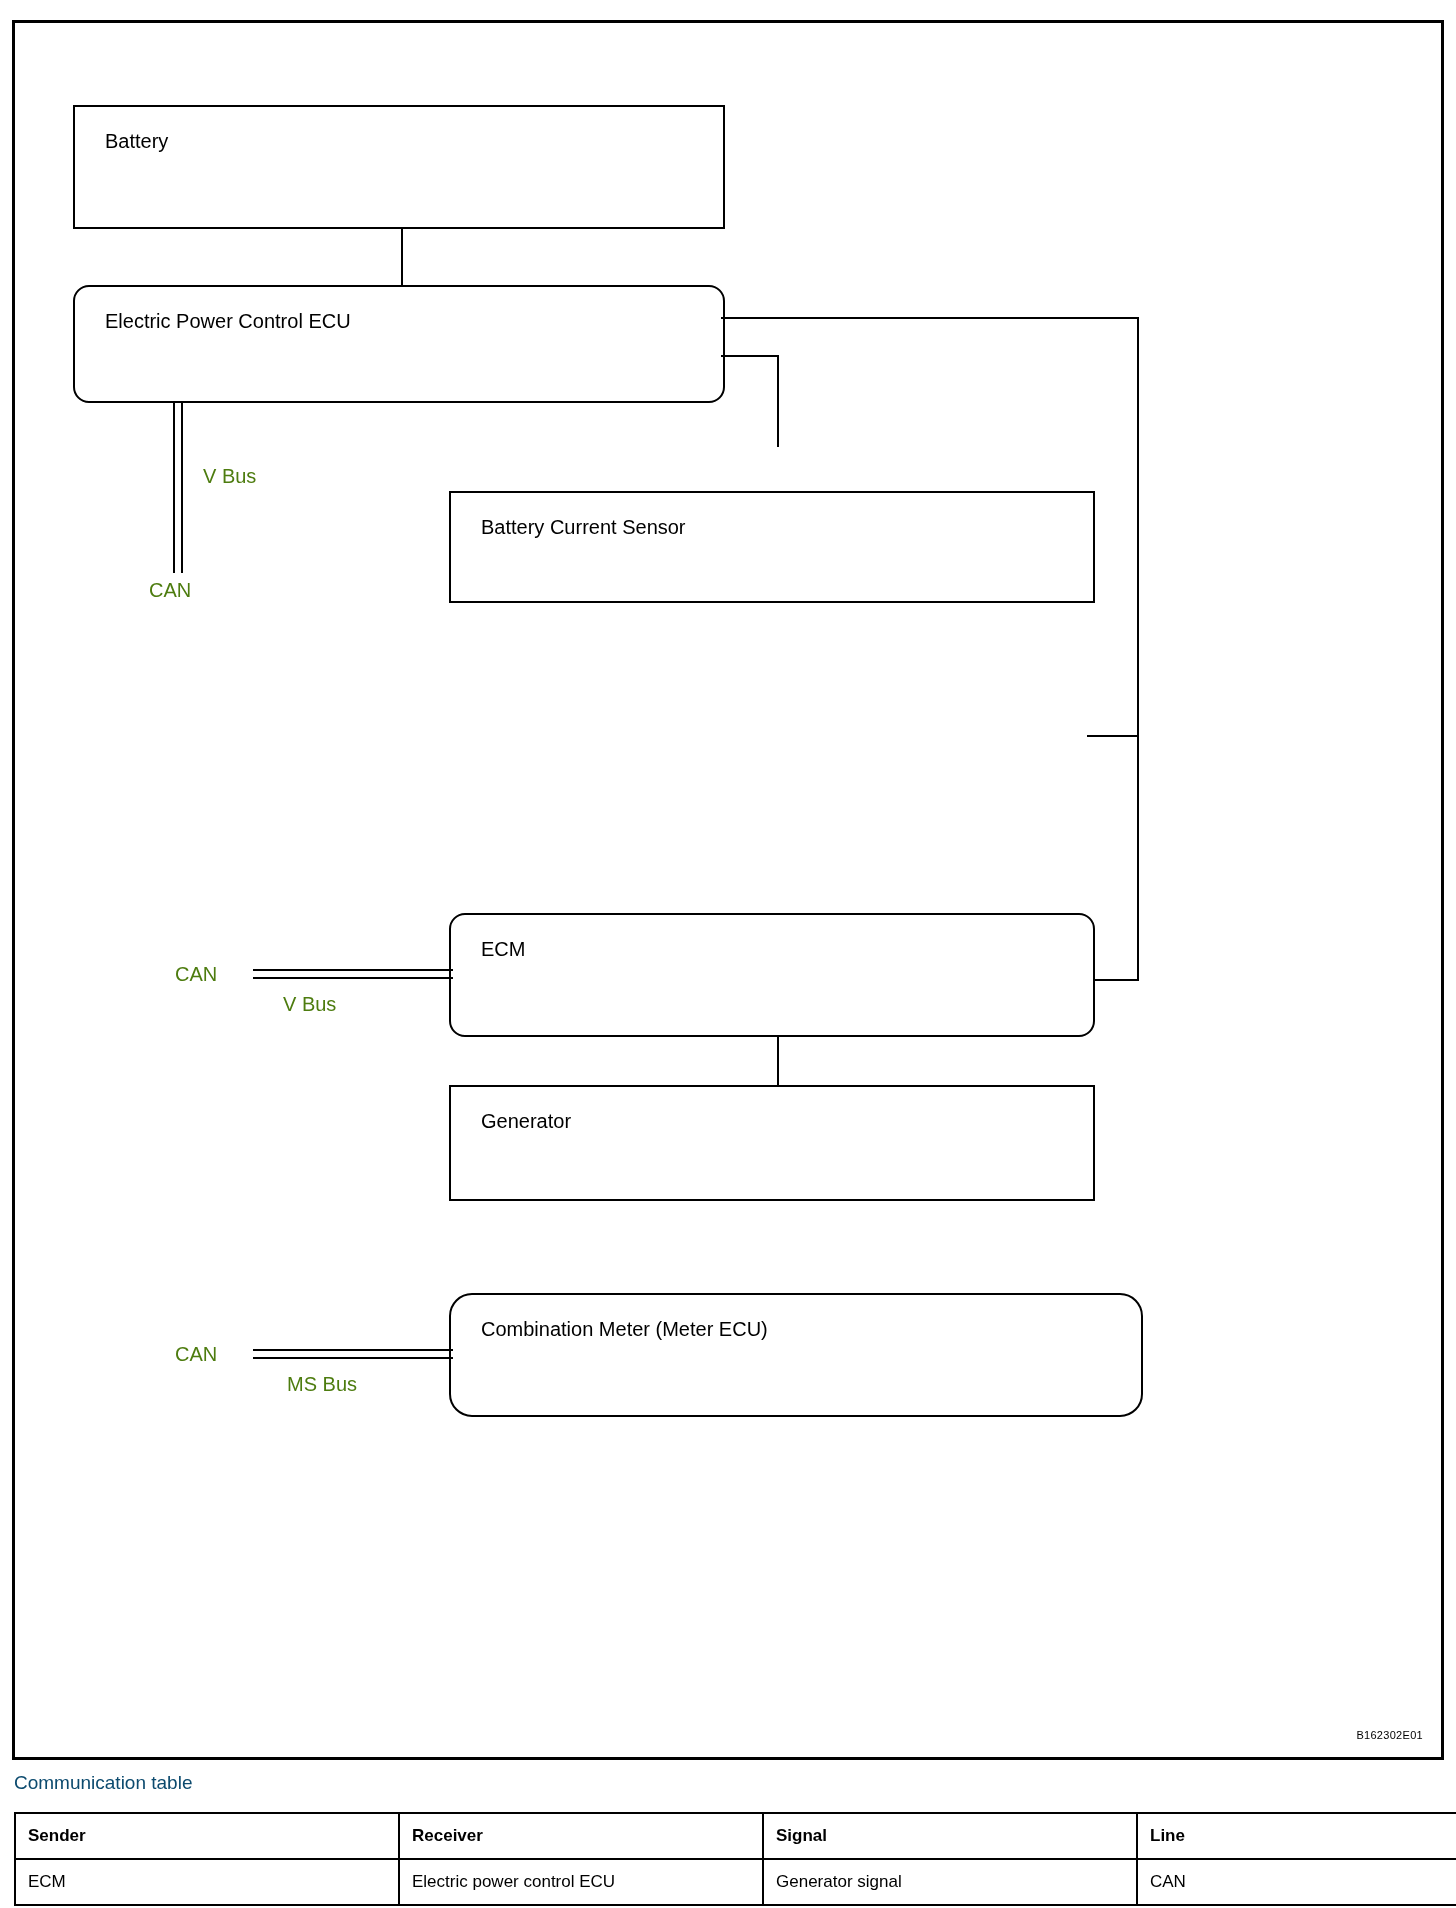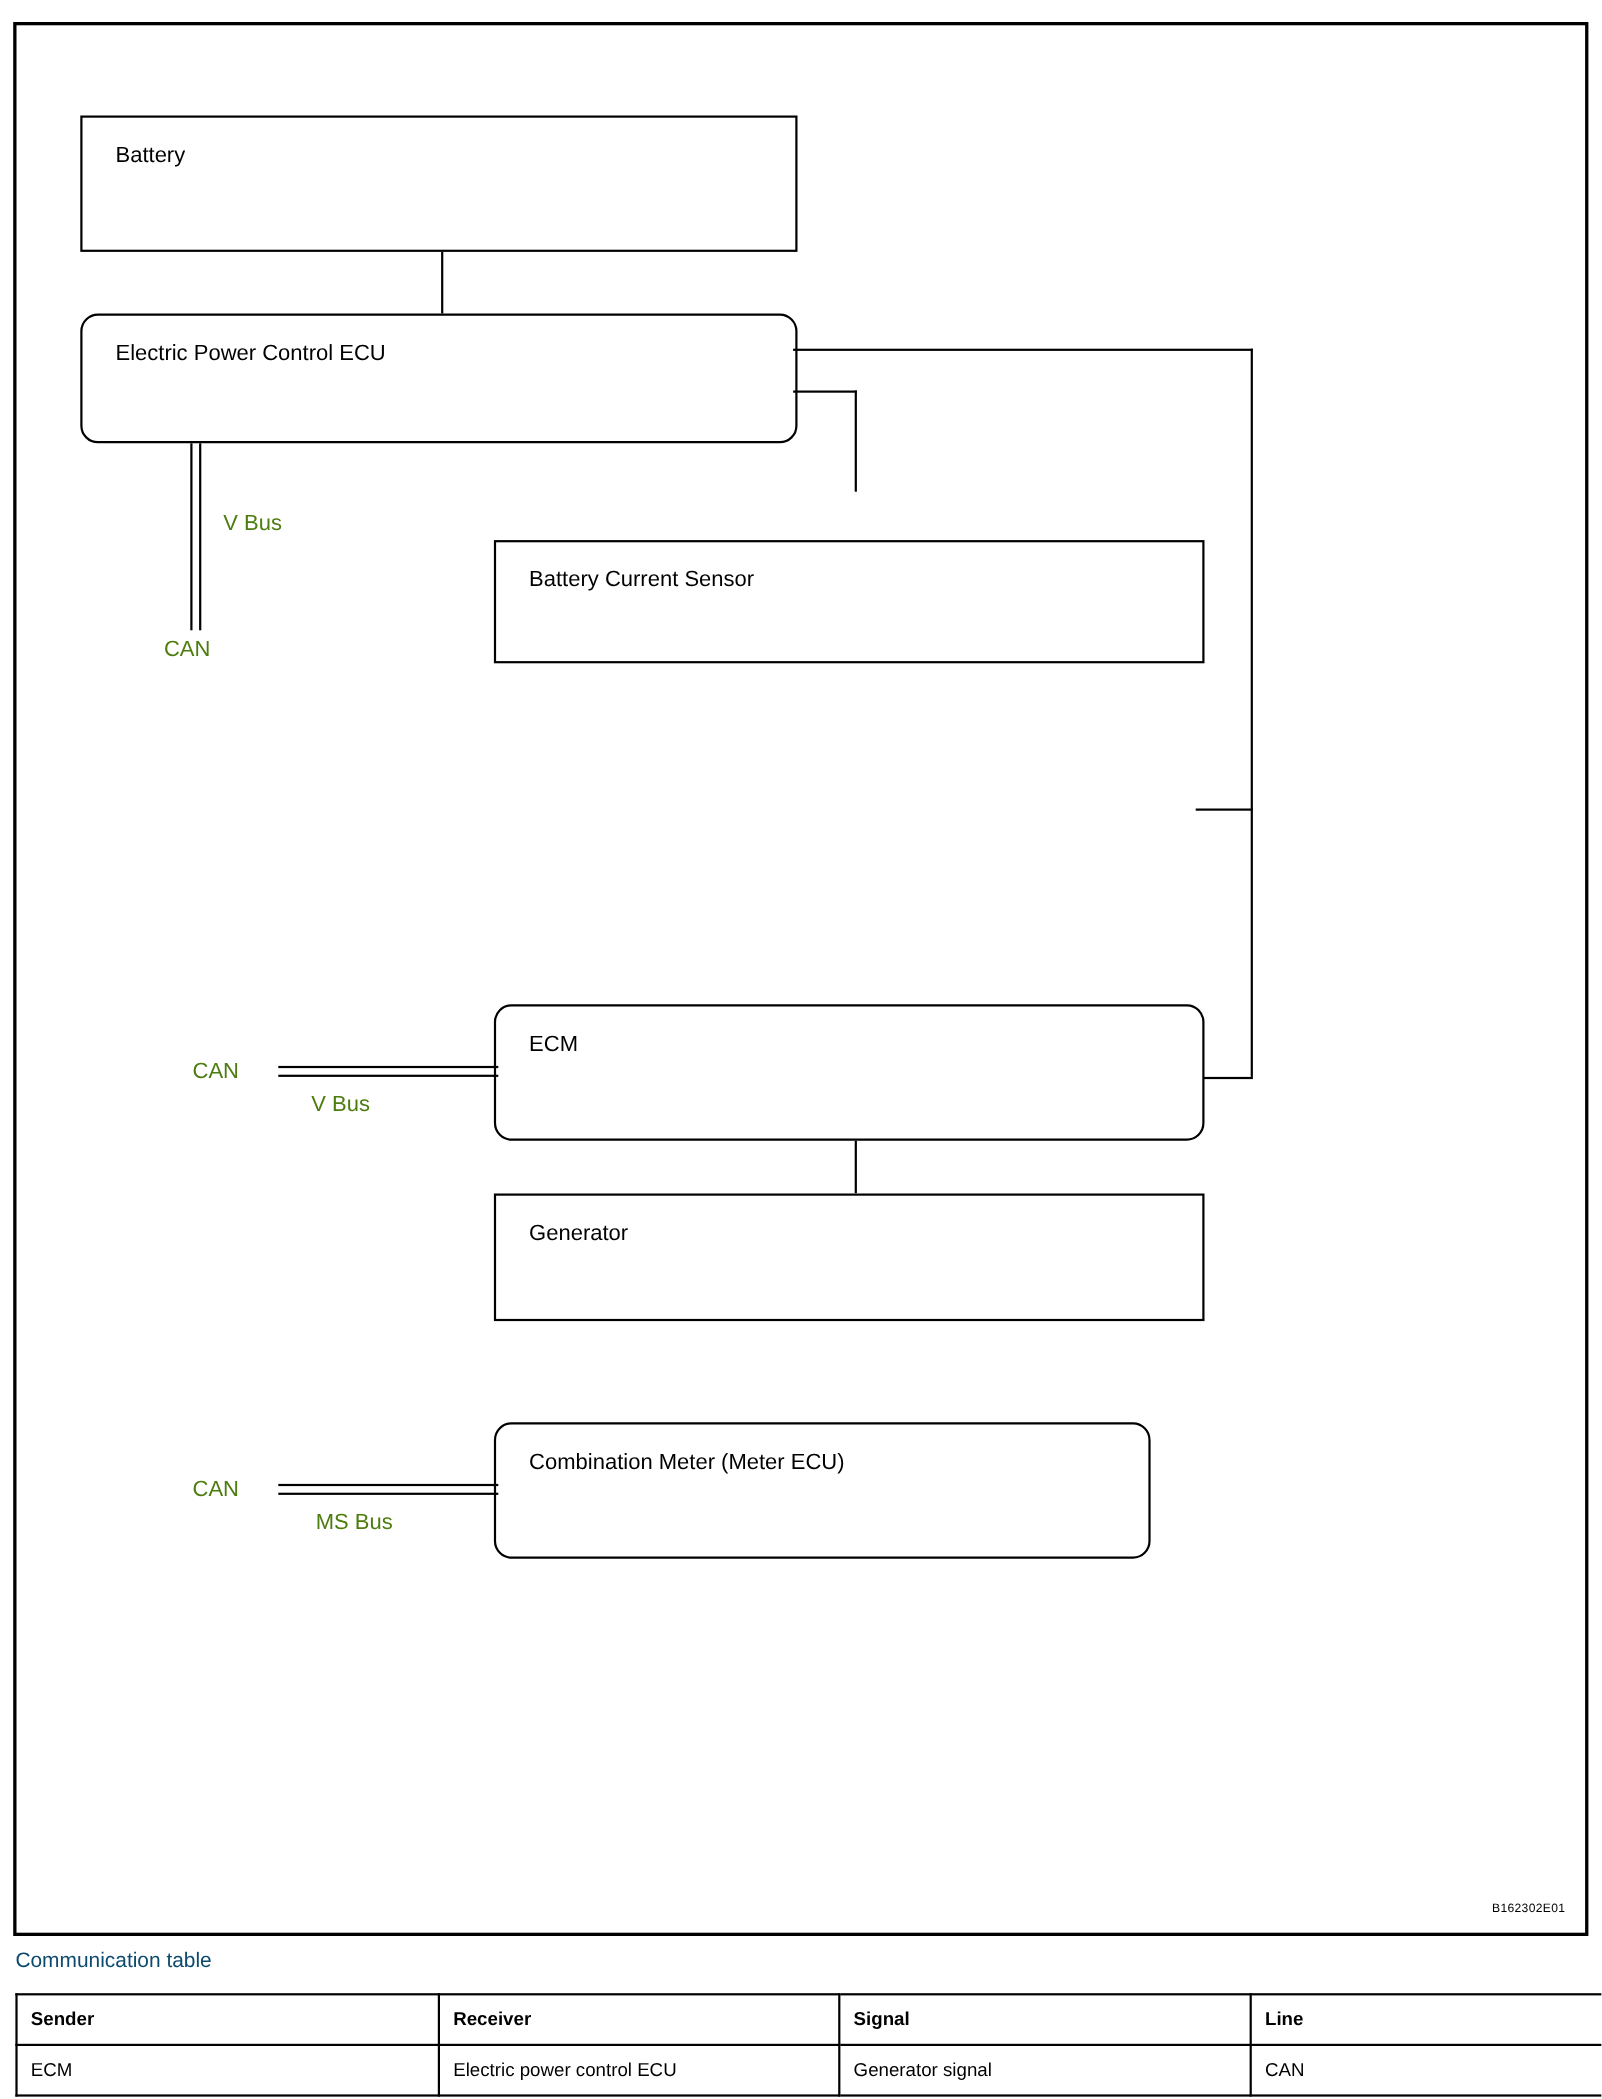--- a/index.html
+++ b/index.html
@@ -174,21 +174,21 @@
     <div class="bus-h" style="left:238px; top:946px; width:200px;"></div>
     <span class="wire-label" style="left:160px; top:940px;">CAN</span>
     <span class="wire-label" style="left:268px; top:970px;">V Bus</span>
 
     <div class="wire-v" style="left:762px; top:1014px; height:48px;"></div>
 
     <div class="block" style="left:434px; top:1062px; width:646px; height:116px;">
       <span class="block-label">Generator</span>
     </div>
 
-    <div class="block rounded" style="left:434px; top:1270px; width:597px; height:124px;">
+    <div class="block rounded" style="left:434px; top:1270px; width:694px; height:124px;border-radius:23px;">
       <span class="block-label">Combination Meter (Meter ECU)</span>
     </div>
 
     <div class="bus-h" style="left:238px; top:1326px; width:200px;"></div>
     <span class="wire-label" style="left:160px; top:1320px;">CAN</span>
     <span class="wire-label" style="left:272px; top:1350px;">MS Bus</span>
 
     <span class="fig-code" style="right:18px; bottom:16px;">B162302E01</span>
   </div>
 

